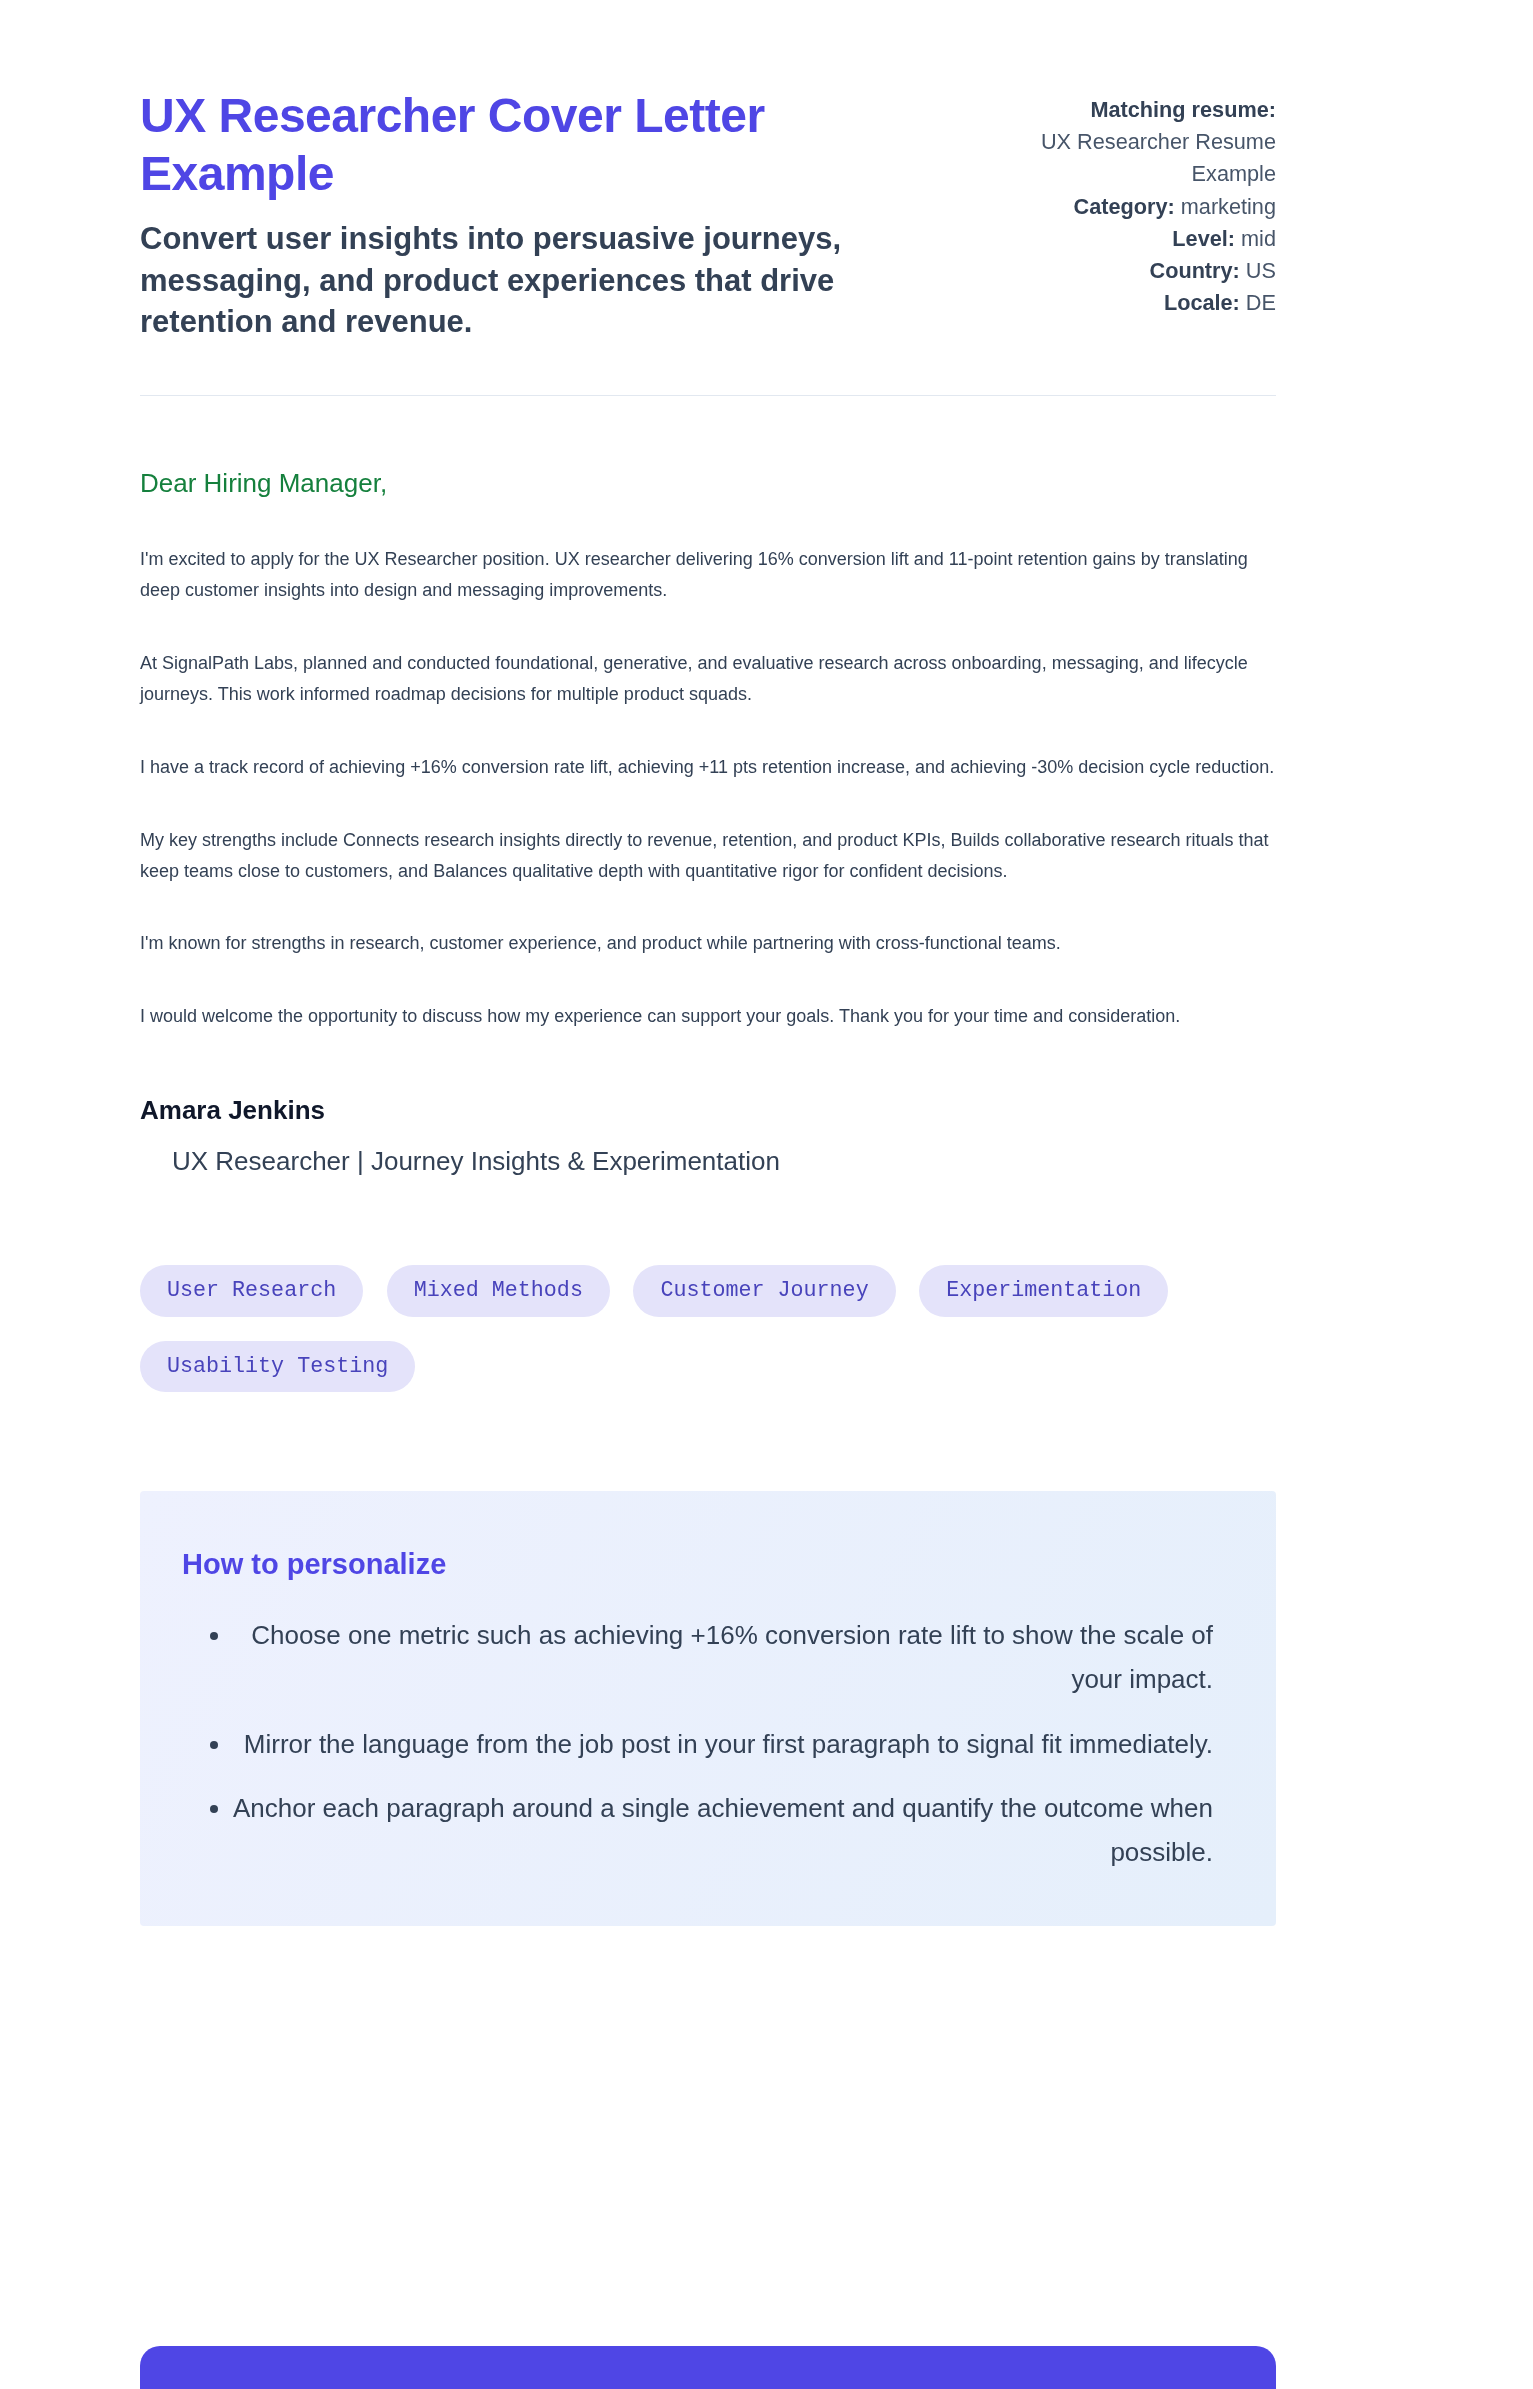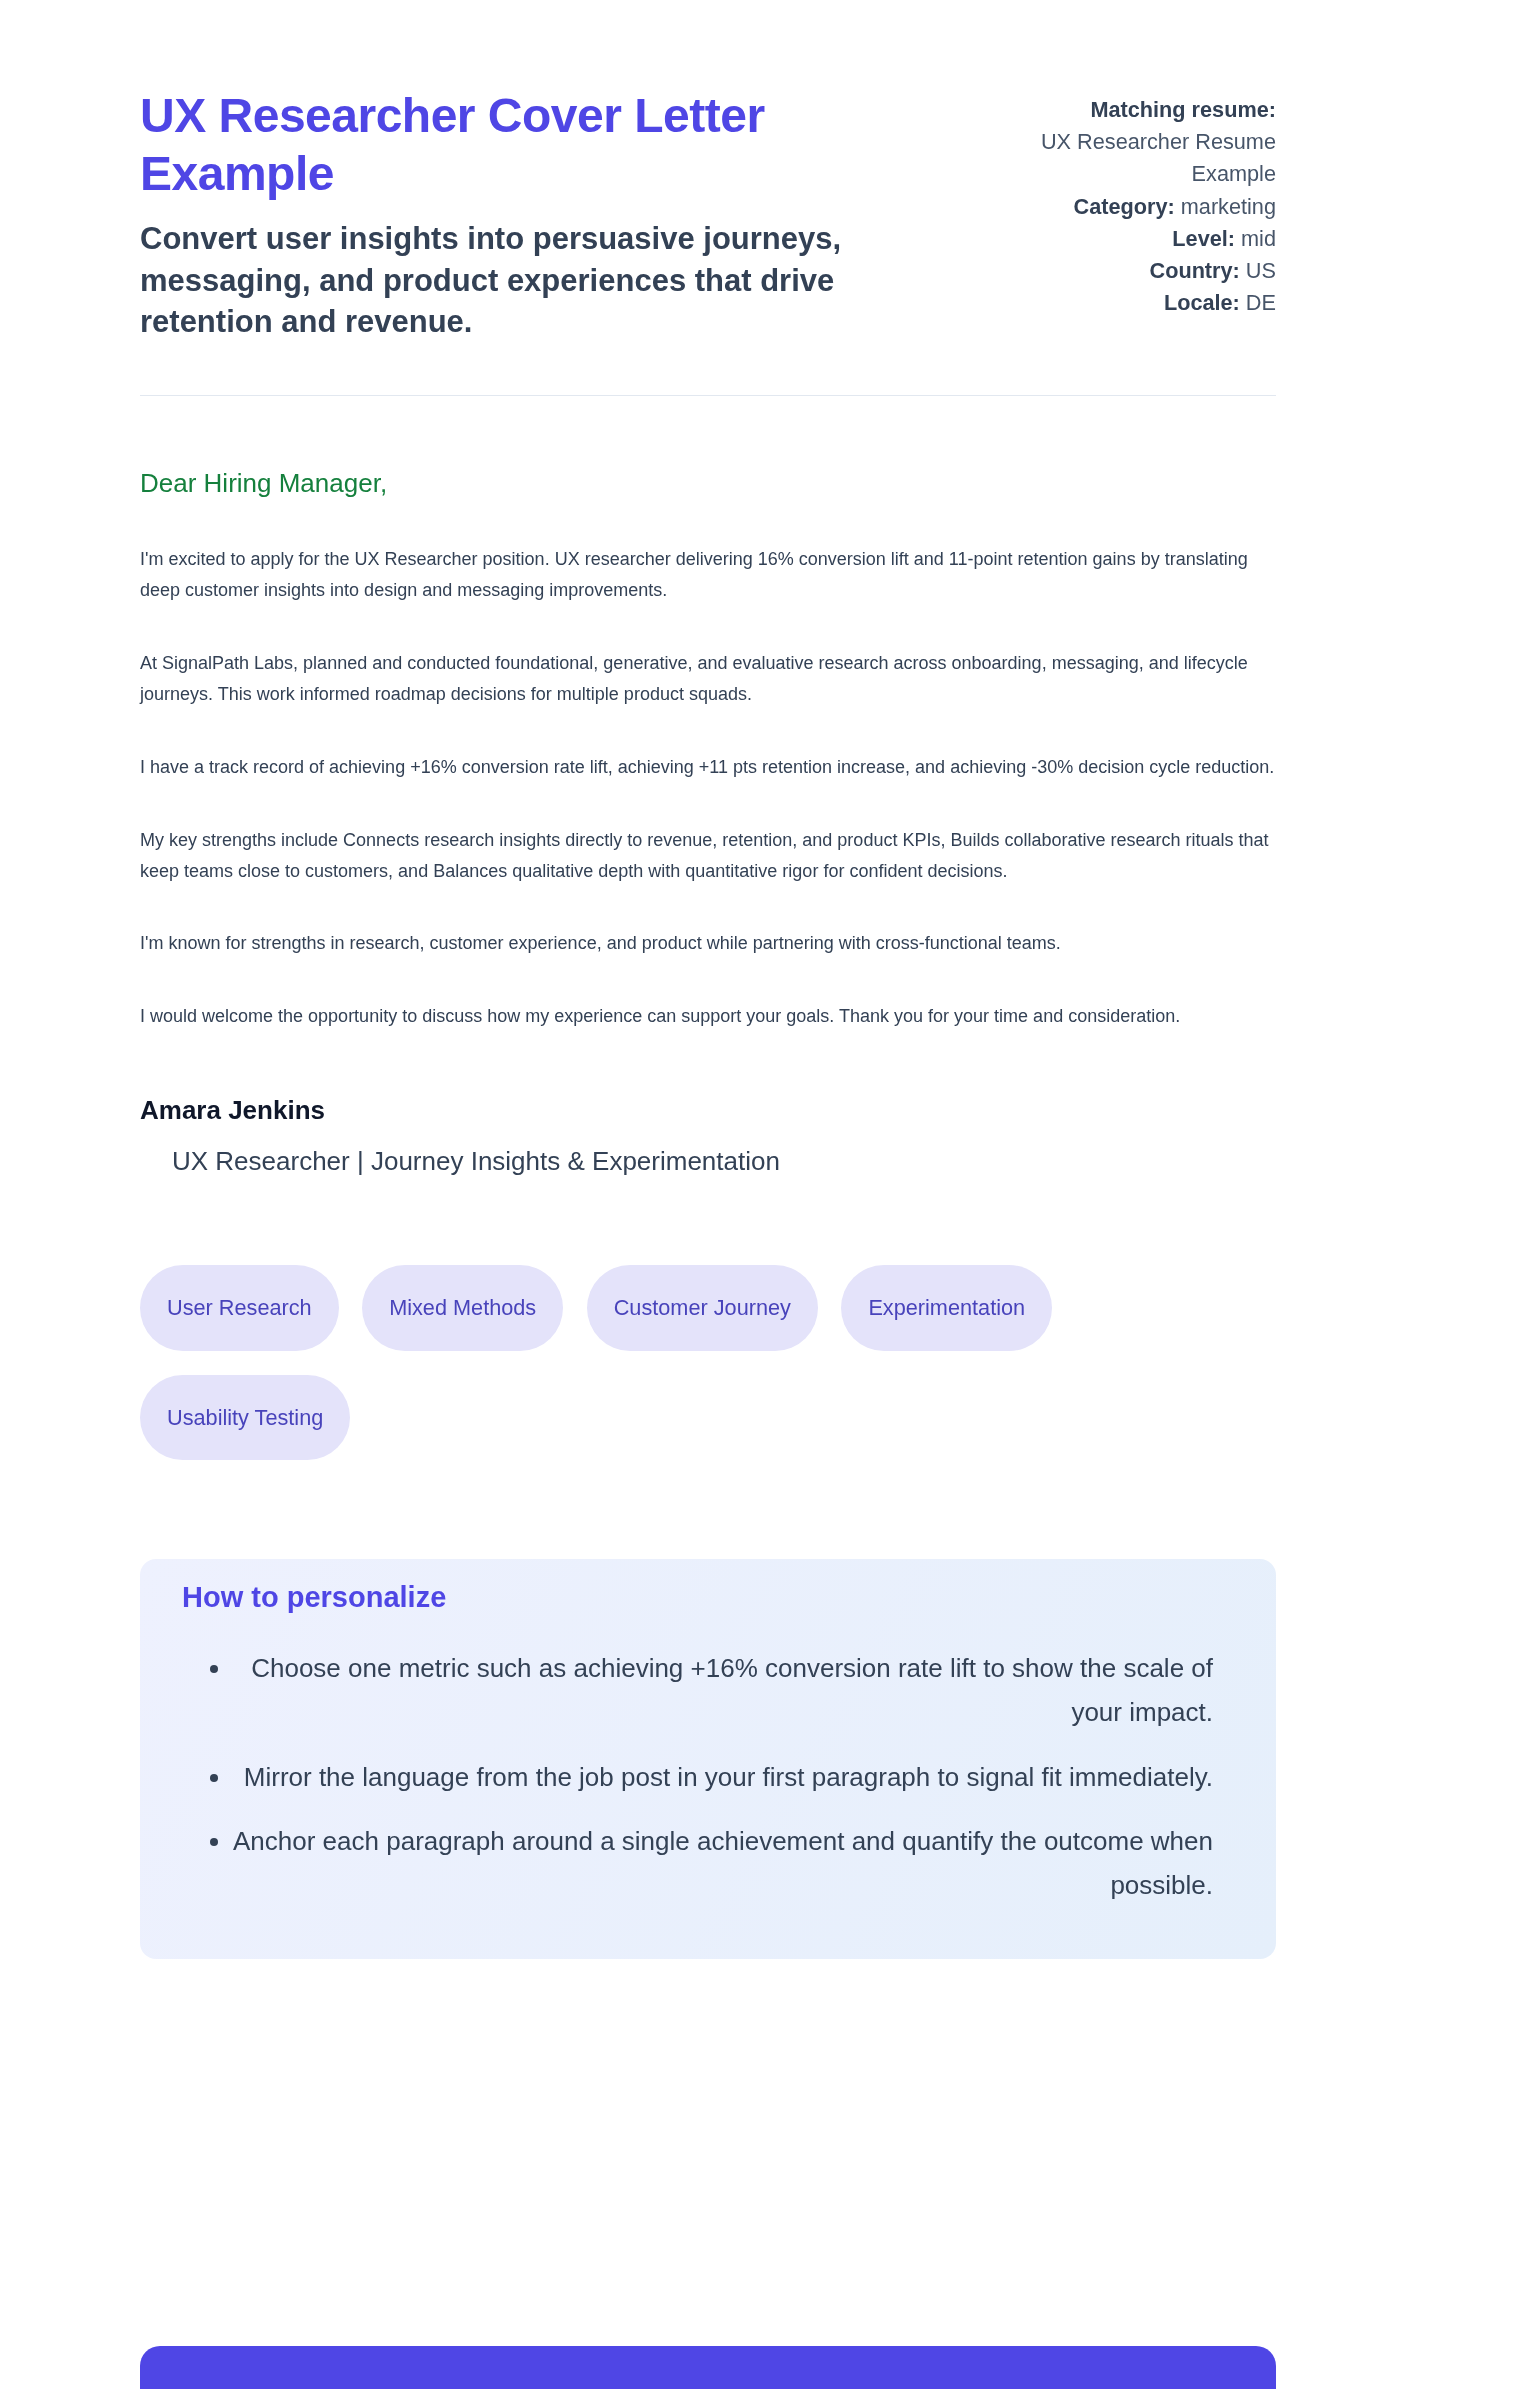--- a/index.html
+++ b/index.html
@@ -94,31 +94,32 @@
     flex-wrap: wrap;
     gap: 23.5px;
     margin-top: 88px;
   }
   .tag {
     display: inline-block;
     background: #e4e3fa;
     color: #4843bb;
     font-size: 21.7px;
     line-height: 1;
-    padding: 32px 27px;
+    padding: 15px 27px;
     border-radius: 901px;
     white-space: nowrap;
+    font-family: Liberation Mono, monospace;
   }
 
   
   .tips {
     margin-top: 99px;
     background: linear-gradient(120deg, #eef1fe 0%, #e5effb 100%);
-    border-radius: 16px;
-    padding: 22px 63px 52px 42px;
+    border-radius: 4px;
+    padding: 57px 63px 52px 42px;
   }
   .tips-title {
     color: #4f46e5;
     font-size: 29px;
     font-weight: 700;
     margin-bottom: 32px;
   }
   .tips ul { padding-left: 51px; }
   .tips li {
     font-size: 26px;

